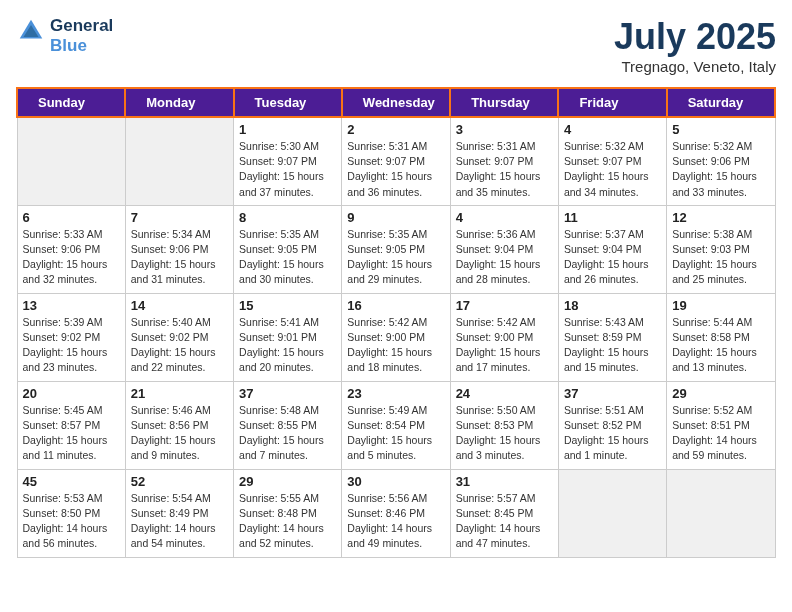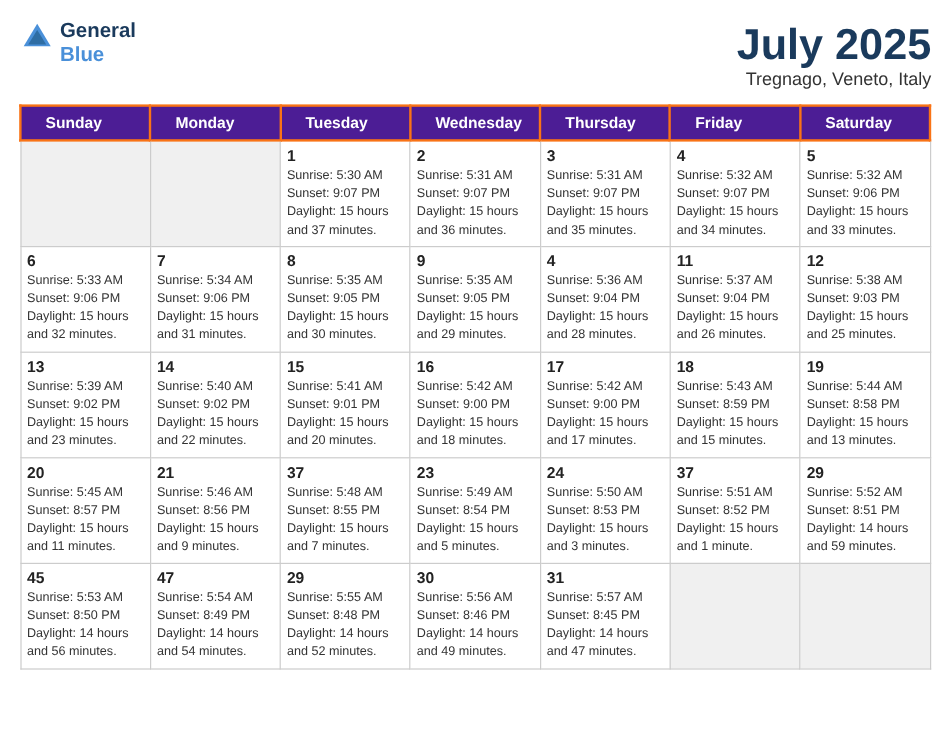--- a/index.html
+++ b/index.html
@@ -229,21 +229,21 @@
           <div class="day-num">29</div>
           <div class="cell-info">Sunrise: 5:52 AM<br>Sunset: 8:51 PM<br>Daylight: 14 hours and 59 minutes.</div>
         </td>
       </tr>
       <tr class="week-odd">
         <td>
           <div class="day-num">45</div>
           <div class="cell-info">Sunrise: 5:53 AM<br>Sunset: 8:50 PM<br>Daylight: 14 hours and 56 minutes.</div>
         </td>
         <td>
-          <div class="day-num">47</div>
+          <div class="day-num">52</div>
           <div class="cell-info">Sunrise: 5:54 AM<br>Sunset: 8:49 PM<br>Daylight: 14 hours and 54 minutes.</div>
         </td>
         <td>
           <div class="day-num">29</div>
           <div class="cell-info">Sunrise: 5:55 AM<br>Sunset: 8:48 PM<br>Daylight: 14 hours and 52 minutes.</div>
         </td>
         <td>
           <div class="day-num">30</div>
           <div class="cell-info">Sunrise: 5:56 AM<br>Sunset: 8:46 PM<br>Daylight: 14 hours and 49 minutes.</div>
         </td>

